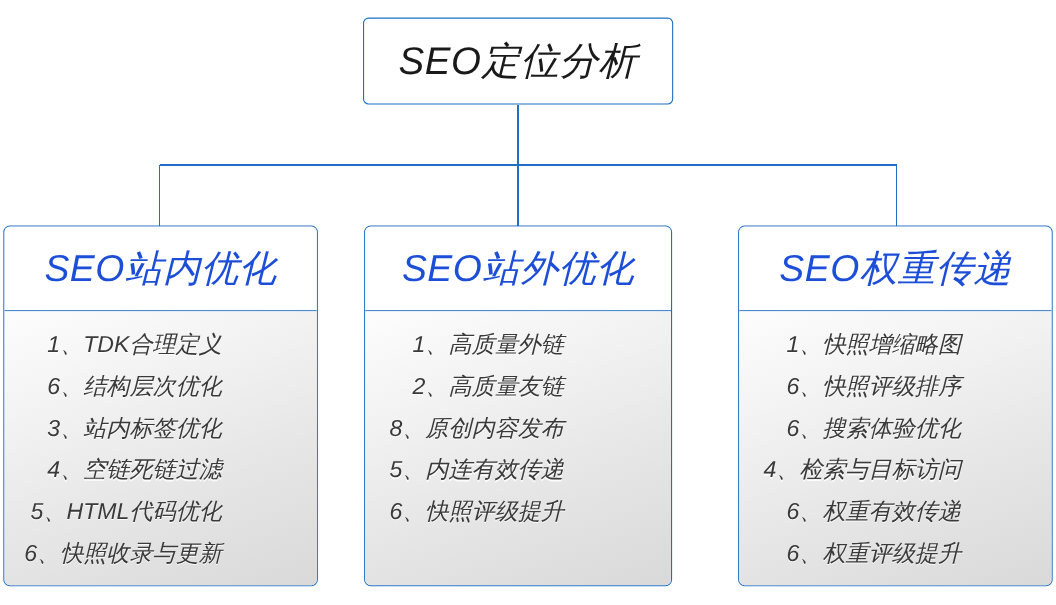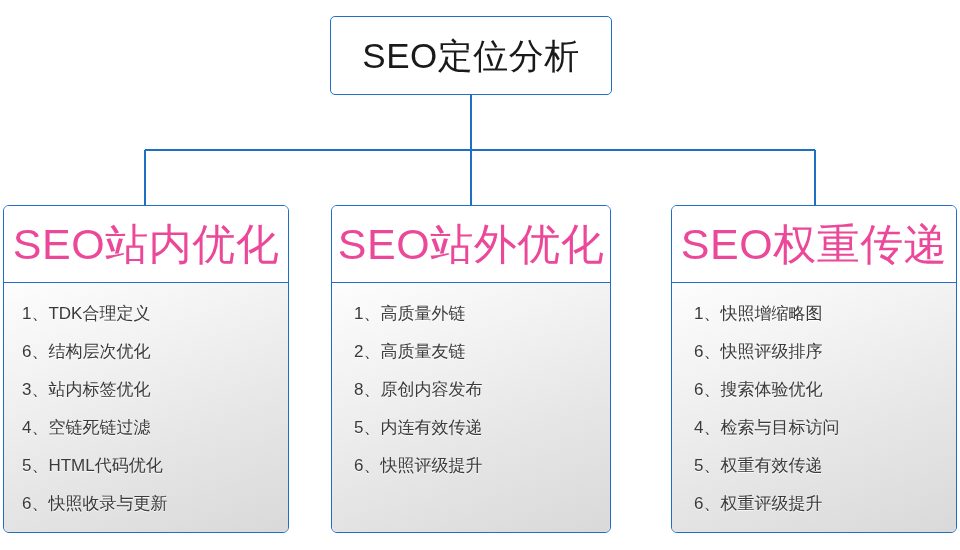--- a/index.html
+++ b/index.html
@@ -10,20 +10,21 @@
     width: 960px;
     height: 550px;
     background: #ffffff;
     font-family: "Liberation Sans", "DejaVu Sans", sans-serif;
     overflow: hidden;
   }
   #diagram {
     position: relative;
     width: 960px;
     height: 472px;
+    font-style: italic;
   }
 
   
   #connectors {
     position: absolute;
     left: 0;
     top: 0;
     width: 960px;
     height: 550px;
     pointer-events: none;
@@ -72,48 +73,49 @@
   .branch-header {
     height: 76px;
     flex: 0 0 76px;
     background: #ffffff;
     border-bottom: 1.4px solid #1F6FC4;
     display: flex;
     align-items: center;
     justify-content: center;
   }
   .branch-title {
-    font-size: 43px;
-    color: #ec4899;
+    font-size: 34px;
+    color: #1d4ed8;
     letter-spacing: 0.5px;
     line-height: 1;
     white-space: nowrap;
   }
 
   .branch-body {
     flex: 1 1 auto;
     background: linear-gradient(160deg, #fdfdfd 0%, #f3f3f3 28%, #e6e6e6 62%, #d9d9d9 100%);
     padding: 12px 0 10px 0;
     display: flex;
     flex-direction: column;
     justify-content: flex-start;
     align-items: center;
   }
   .branch-list {
     list-style: none;
     margin: 0;
     padding: 0;
   }
   .branch-item {
-    font-size: 17px;
+    font-size: 21px;
     line-height: 38px;
     color: #3a3a3a;
     text-shadow: 0 1px 0 rgba(255,255,255,0.85);
     white-space: nowrap;
     letter-spacing: 0px;
+    text-align: right;
   }
   .branch-col-0 .branch-body { padding-left: 18px; align-items: flex-start; }
   .branch-col-1 .branch-body { padding-left: 22px; align-items: flex-start; }
   .branch-col-2 .branch-body { padding-left: 22px; align-items: flex-start; }
 </style>
 </head>
 <body>
 
 <div id="diagram">
 
@@ -165,19 +167,19 @@
   <div class="branch branch-col-2">
     <div class="branch-header">
       <span class="branch-title">SEO权重传递</span>
     </div>
     <div class="branch-body">
       <ul class="branch-list">
         <li class="branch-item">1、快照增缩略图</li>
         <li class="branch-item">6、快照评级排序</li>
         <li class="branch-item">6、搜索体验优化</li>
         <li class="branch-item">4、检索与目标访问</li>
-        <li class="branch-item">5、权重有效传递</li>
+        <li class="branch-item">6、权重有效传递</li>
         <li class="branch-item">6、权重评级提升</li>
       </ul>
     </div>
   </div>
 
 </div>
 
 </body></html>

